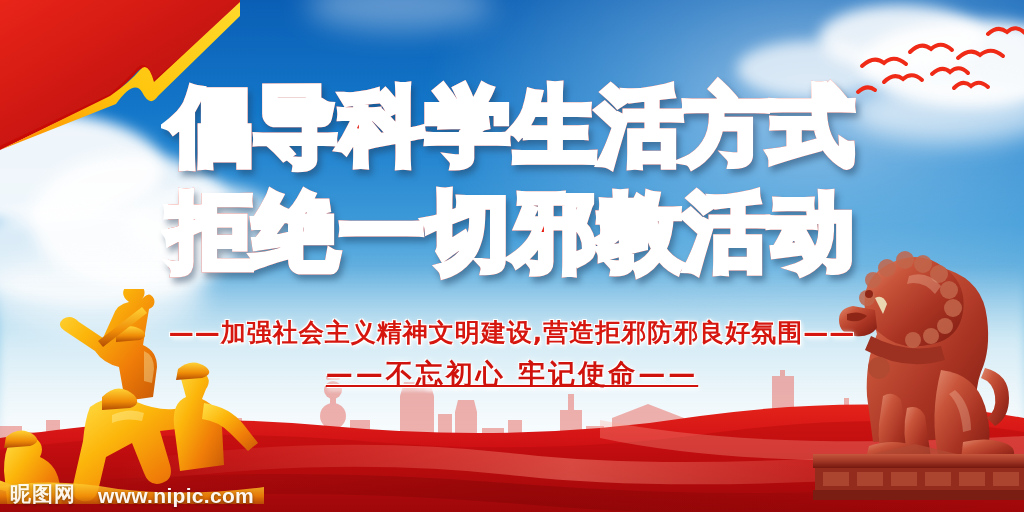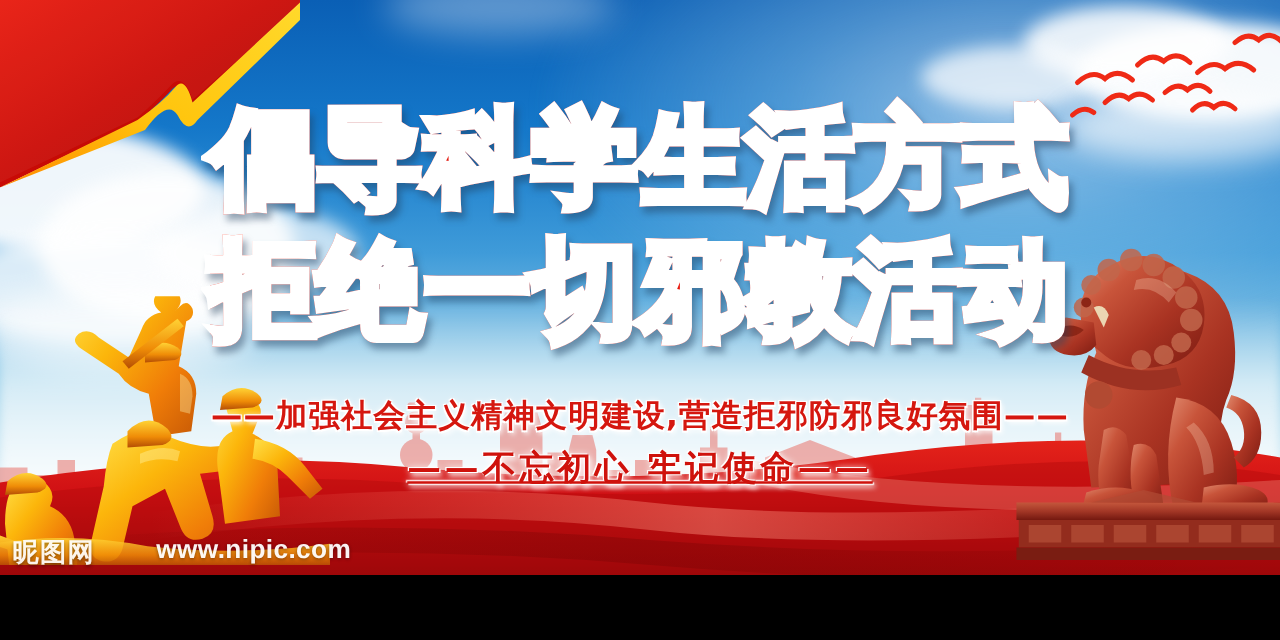--- a/index.html
+++ b/index.html
@@ -1,18 +1,18 @@
 <!DOCTYPE html>
 <html><head>
 <meta charset="utf-8">
 <style>
   html,body{margin:0;padding:0;background:#000;}
   *{box-sizing:border-box;}
   .poster{
-    position:relative;width:1024px;height:460px;overflow:hidden;
+    position:relative;width:1024px;height:512px;overflow:hidden;
     font-family:"Liberation Sans","DejaVu Sans",sans-serif;
     background:linear-gradient(180deg,#0a5fb5 0%,#1477c9 22%,#3f9bd9 44%,#9ed2ea 66%,#d6ecf5 82%,#eaf4f8 100%);
   }
 
   
   .sunglow{
     position:absolute;left:40%;top:-26%;width:78%;height:90%;
     background:radial-gradient(ellipse at 50% 50%,rgba(255,255,255,.55) 0%,rgba(190,225,245,.34) 32%,rgba(160,210,240,0) 68%);
     filter:blur(6px);
   }
@@ -86,25 +86,25 @@
   .sub2{
     position:absolute;left:0;right:0;top:356px;text-align:center;
     font-family:"DejaVu Serif","Liberation Serif",serif;
     font-weight:bold;font-size:27px;letter-spacing:3px;color:#cf120c;
     text-shadow:0 0 6px #fff,1px 1px 0 #fff,-1px -1px 0 #fff,2px 3px 4px rgba(255,255,255,.85);
     text-decoration:underline;
   }
 
   
   .wm{
-    position:absolute;left:10px;bottom:4px;display:flex;align-items:flex-start;gap:1px;
+    position:absolute;left:10px;bottom:4px;display:flex;align-items:flex-end;gap:22px;
     color:#fff;text-shadow:0 1px 3px rgba(0,0,0,.45);
   }
   .wm-cn{font-family:"DejaVu Sans",sans-serif;font-weight:bold;font-size:21px;letter-spacing:1px;opacity:.92;}
-  .wm-url{font-family:"Liberation Sans",sans-serif;font-weight:bold;font-size:21px;letter-spacing:.3px;opacity:.95;margin-left:48px;}
+  .wm-url{font-family:"Liberation Sans",sans-serif;font-weight:bold;font-size:21px;letter-spacing:.3px;opacity:.95;}
   .idtag{
     position:absolute;right:8px;bottom:20px;
     font-family:"Liberation Sans",sans-serif;font-size:11px;letter-spacing:.2px;
     color:#f3dede;opacity:.9;white-space:nowrap;
   }
 </style>
 </head>
 <body>
 
 <div class="poster">

